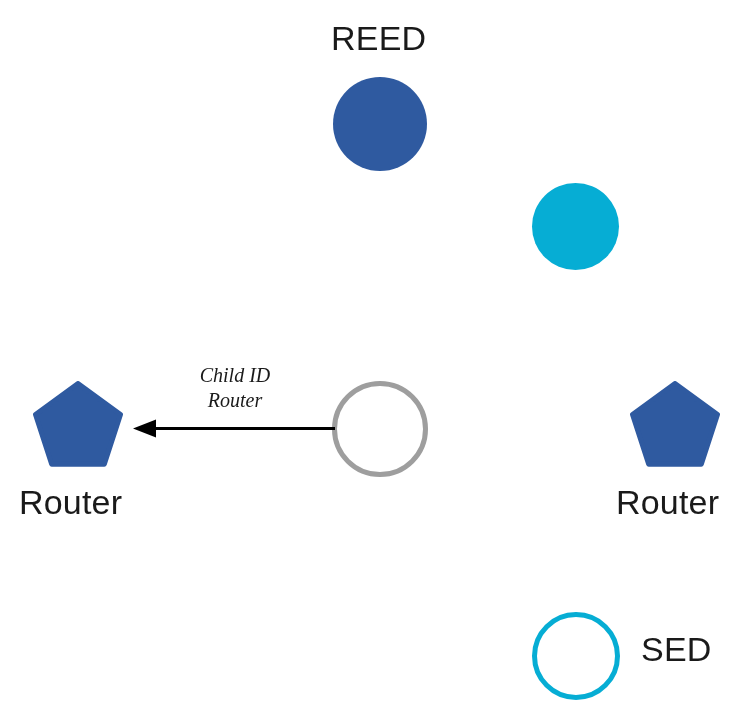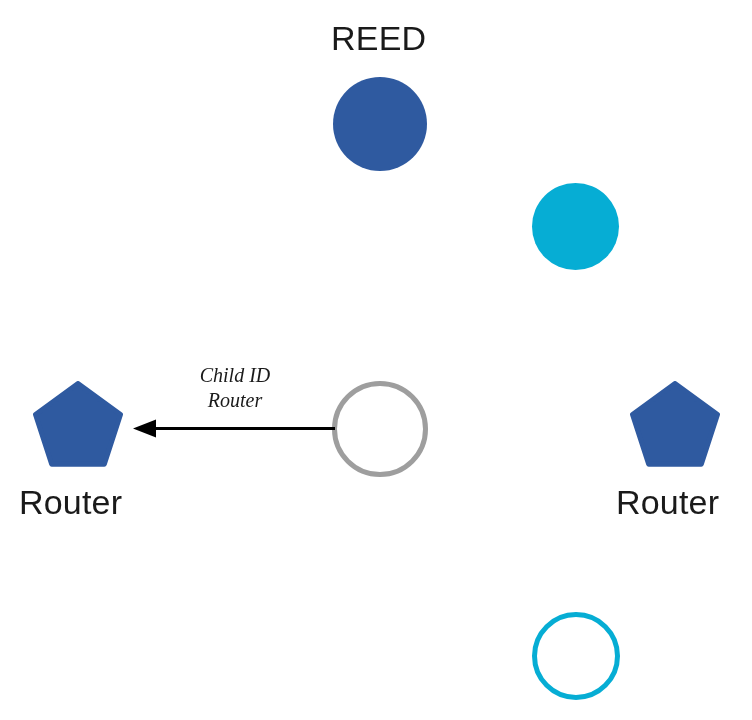--- a/index.html
+++ b/index.html
@@ -116,20 +116,21 @@
   <div class="node-label" id="node-router-left-label">Router</div>
 
   <div class="pentagon-wrap" id="node-router-right-shape">
     <svg viewBox="0 0 92 90" width="92" height="90">
       <path d="M46 2.5 L88.5 33.4 L72.3 83.3 L19.7 83.3 L3.5 33.4 Z" fill="#2f5aa0" stroke="#2f5aa0" stroke-width="5" stroke-linejoin="round"></path>
     </svg>
   </div>
   <div class="node-label" id="node-router-right-label">Router</div>
 
   <div class="shape disc" id="node-sed-shape"></div>
+  <div class="node-label" id="node-sed-label">SED</div>
 
   <svg id="edge-child-id-request-arrow" viewBox="0 0 205 45" width="205" height="45">
     <line x1="205" y1="22.5" x2="18" y2="22.5" stroke="#000000" stroke-width="3"></line>
     <path d="M3 22.5 L26 13.5 L26 31.5 Z" fill="#000000"></path>
   </svg>
 
   <div class="edge-label" id="edge-child-id-request-label">
     <div>Child ID</div>
     <div>Router</div>
   </div>

